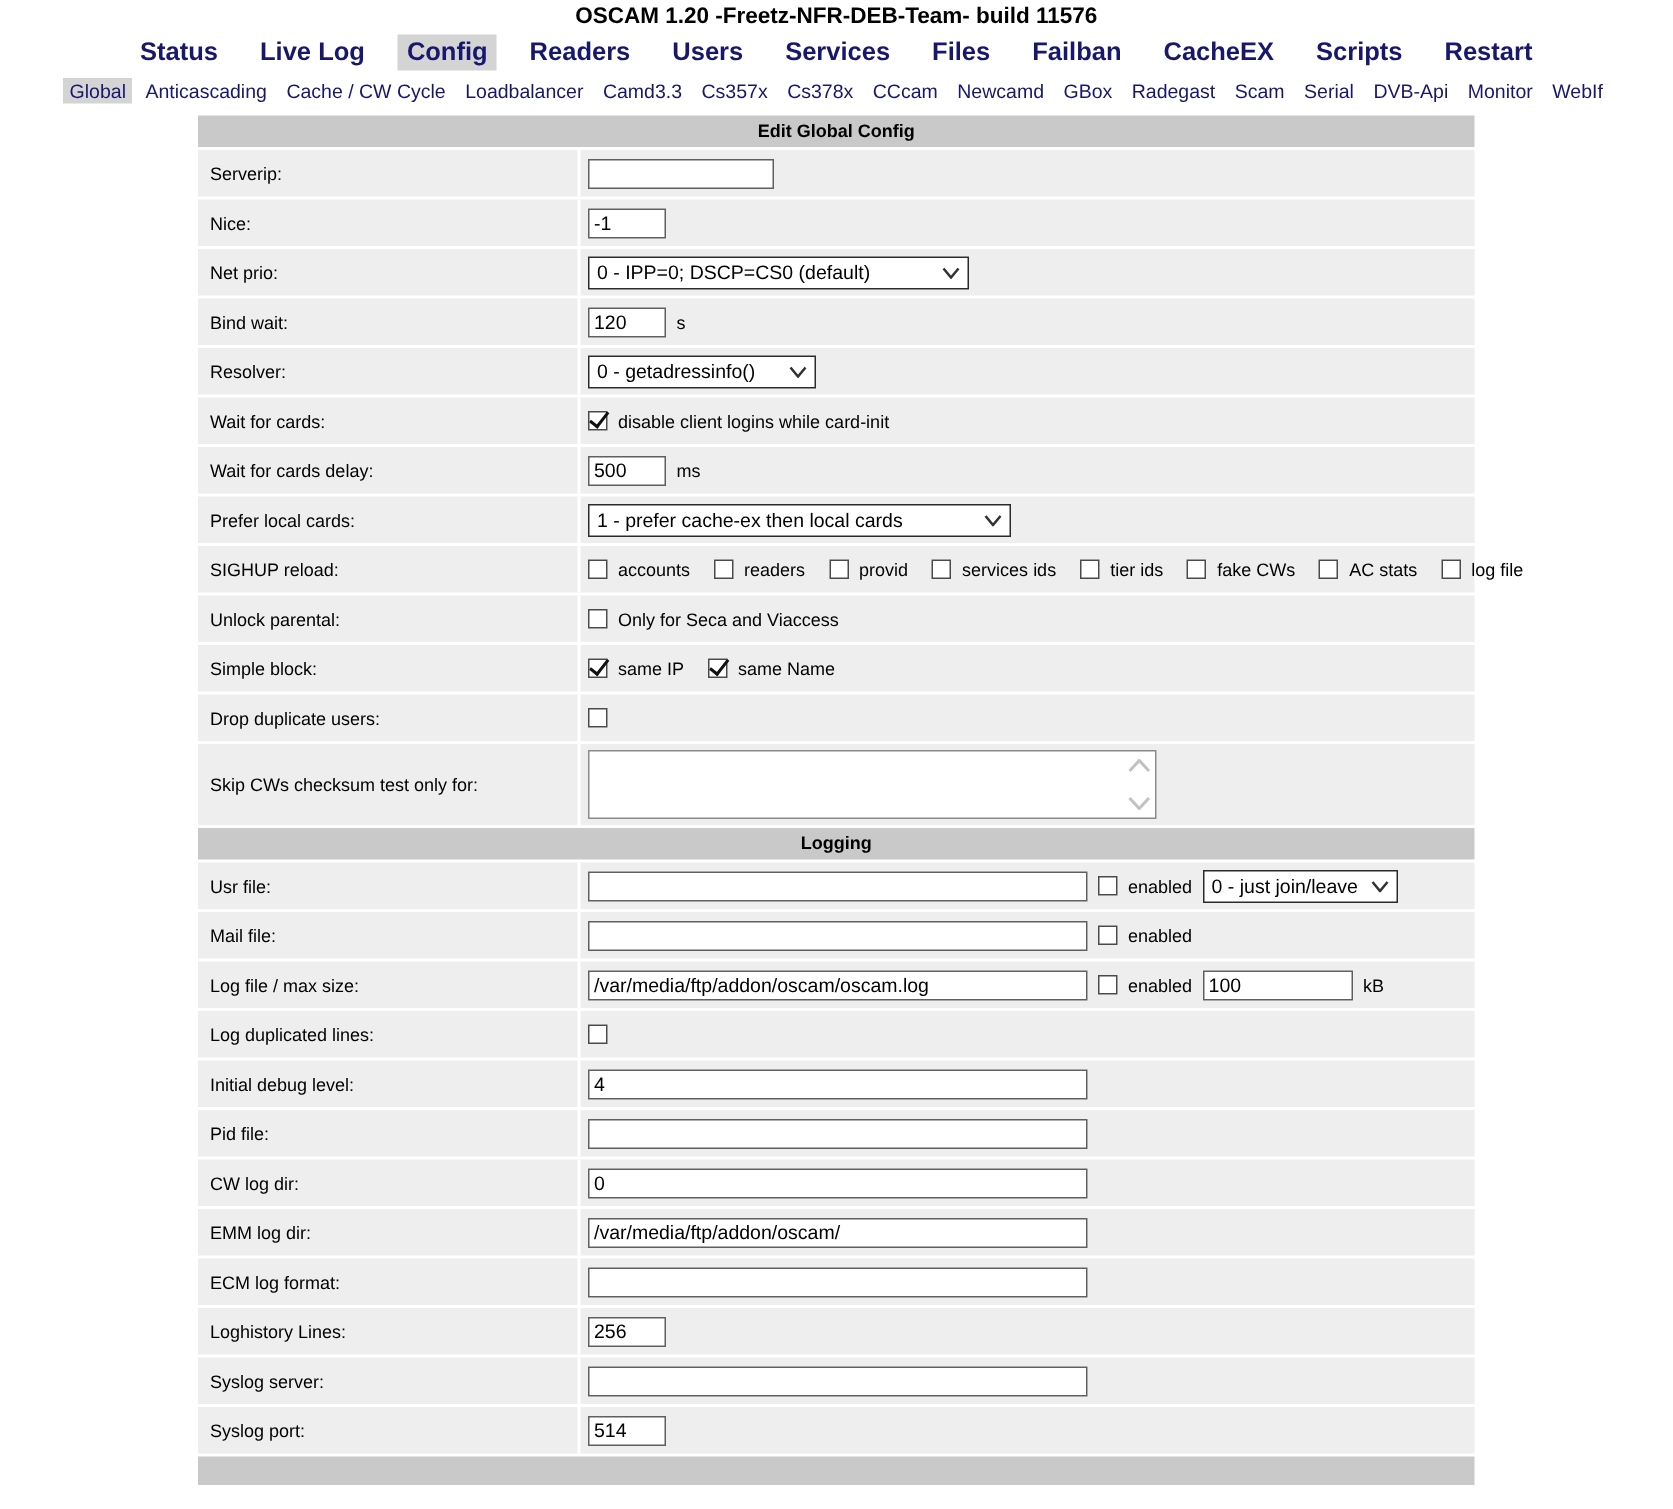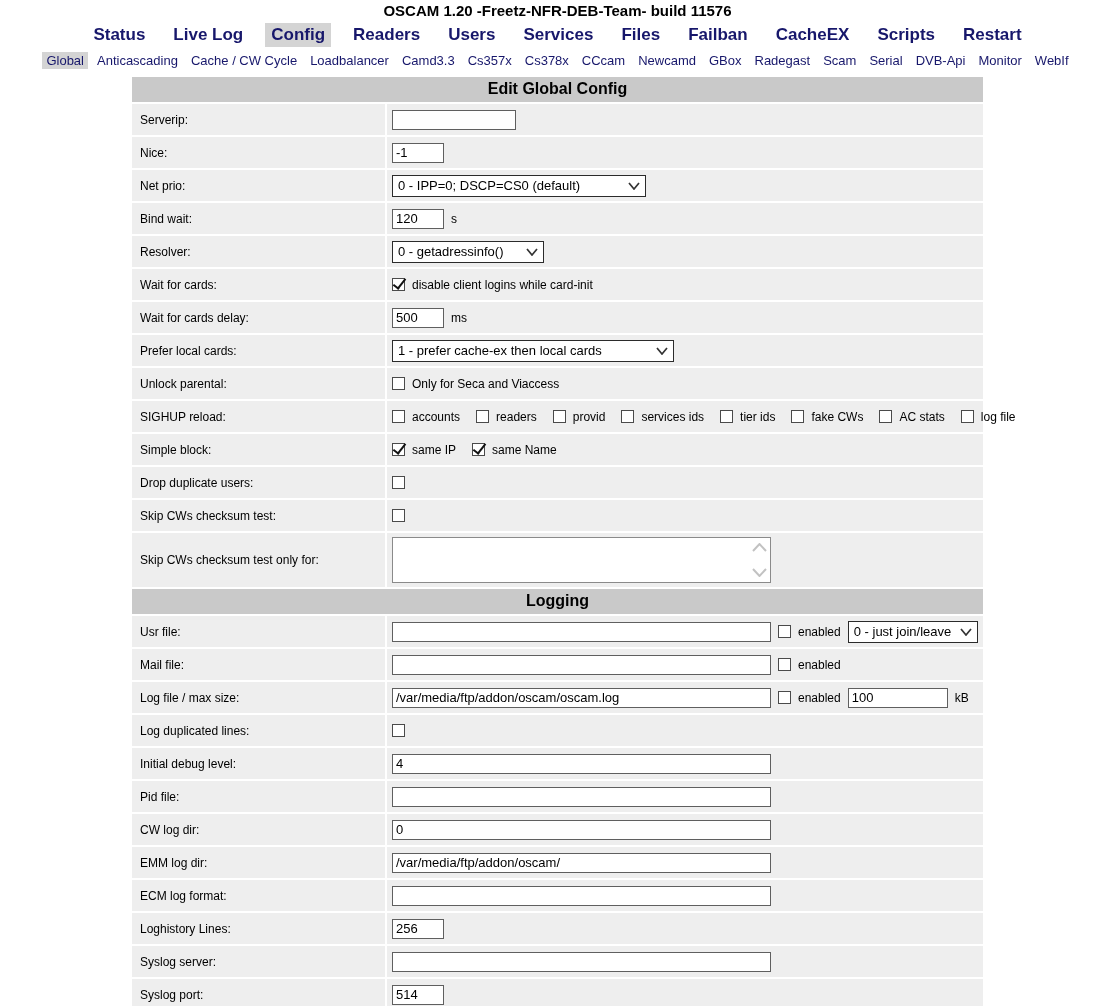--- a/index.html
+++ b/index.html
@@ -25,21 +25,21 @@
   }
   .sub-nav a {
     font-size: 13px; color: #17176b; text-decoration: none;
     padding: 1px 4px; cursor: pointer; white-space: nowrap;
   }
   .main-nav a.active, .sub-nav a.active { background: #d4d4d4; }
 
   
   .cfg-table { width: 851px; margin: 8px auto 0 auto; }
   .section-header {
-    background: #c9c9c9; text-align: center; font-size: 16px; font-weight: bold;
+    background: #c9c9c9; text-align: center; font-size: 12px; font-weight: bold;
     padding: 3px 0 4px 0; margin-bottom: 2px; min-height: 19px;
   }
   .row {
     display: flex; background: #eeeeee; margin-bottom: 2px; min-height: 31px;
     align-items: stretch;
   }
   .lc {
     flex: 0 0 255px; width: 255px; padding-left: 8px; font-size: 12px;
     display: flex; align-items: center; border-right: 2px solid #fff;
   }
@@ -51,21 +51,21 @@
 
   
   input[type="text"] {
     height: 20px; border: 1px solid #5f5f5f; background: #fff;
     font-family: "Liberation Sans", sans-serif; font-size: 13px;
     padding: 0 3px; outline: none;
   }
   .w-sm   { width: 52px; }
   .w-kb   { width: 100px; }
   .w-ip   { width: 124px; }
-  .w-long { width: 379px; }
+  .w-long { width: 333px; }
 
   input[type="checkbox"] {
     appearance: none; -webkit-appearance: none;
     width: 13px; height: 13px; border: 1px solid #4a4a4a; background: #fff;
     position: relative; flex: 0 0 13px; cursor: pointer;
   }
   input[type="checkbox"]:checked::after {
     content: ""; position: absolute; left: 3px; top: -3px;
     width: 5px; height: 11px;
     border-right: 2px solid #111; border-bottom: 2px solid #111;
@@ -215,28 +215,20 @@
         <span class="chev">
             <svg width="12" height="8" viewBox="0 0 12 8">
               <polyline points="1,1 6,7 11,1" fill="none" stroke="#333" stroke-width="1.7"></polyline>
             </svg>
           </span>
       </div>
     </div>
   </div>
 
   <div class="row">
-    <div class="lc">Unlock parental:</div>
-    <div class="vc">
-      <input type="checkbox" style="">
-      <span class="cb-label">Only for Seca and Viaccess</span>
-    </div>
-  </div>
-
-  <div class="row">
     <div class="lc">SIGHUP reload:</div>
     <div class="vc cbgroup">
       <span class="pair">
           <input type="checkbox" style="">
           <span class="cb-label">accounts</span>
         </span>
       <span class="pair">
           <input type="checkbox" style="">
           <span class="cb-label">readers</span>
         </span>
@@ -261,46 +253,48 @@
           <span class="cb-label">AC stats</span>
         </span>
       <span class="pair">
           <input type="checkbox" style="">
           <span class="cb-label">log file</span>
         </span>
     </div>
   </div>
 
   <div class="row">
+    <div class="lc">Unlock parental:</div>
+    <div class="vc">
+      <input type="checkbox" style="">
+      <span class="cb-label">Only for Seca and Viaccess</span>
+    </div>
+  </div>
+
+  <div class="row">
     <div class="lc">Simple block:</div>
     <div class="vc cbgroup">
       <span class="pair">
           <input type="checkbox" checked="" style="">
           <span class="cb-label">same IP</span>
         </span>
       <span class="pair">
           <input type="checkbox" checked="" style="">
           <span class="cb-label">same Name</span>
         </span>
     </div>
   </div>
 
   <div class="row">
     <div class="lc">Drop duplicate users:</div>
     <div class="vc">
       <input type="checkbox" style="">
     </div>
   </div>
 
-  <div class="row">
-    <div class="lc">Skip CWs checksum test:</div>
-    <div class="vc">
-      <input type="checkbox" style="">
-    </div>
-  </div>
 
   <div class="row">
     <div class="lc">Skip CWs checksum test only for:</div>
     <div class="vc">
       <div class="ta-wrap">
         <textarea class="ta" style=""></textarea>
         <span class="ta-arrow up">
             <svg width="15" height="9" viewBox="0 0 15 9">
               <polyline points="1,8 7.5,1 14,8" fill="none" stroke="#c2c2c2" stroke-width="2"></polyline>
             </svg>

